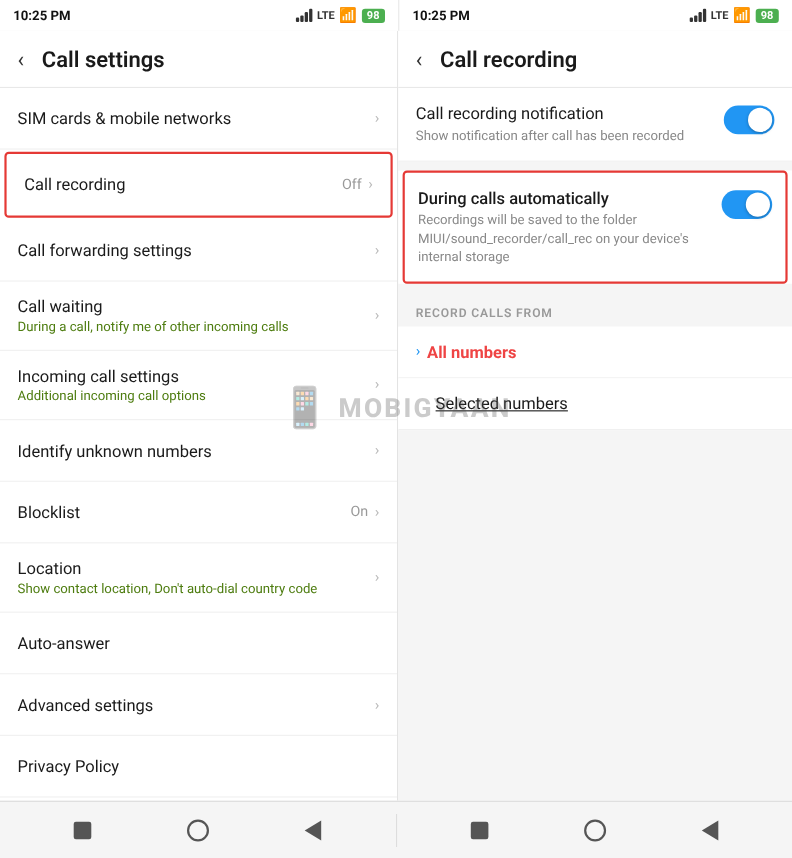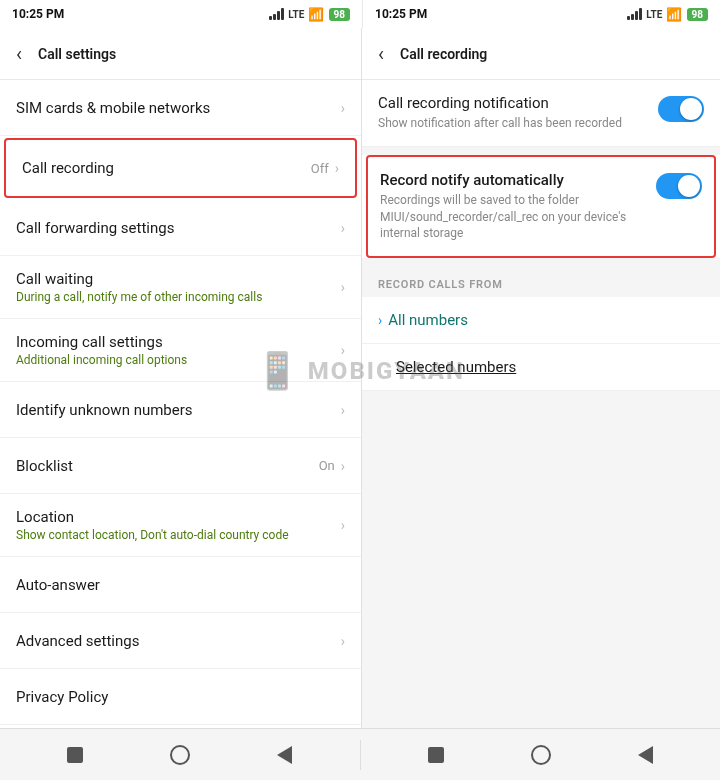--- a/index.html
+++ b/index.html
@@ -39,21 +39,21 @@
     }
 
     .back-arrow {
       font-size: 20px;
       color: #333;
       margin-right: 16px;
       cursor: pointer;
     }
 
     .panel-title {
-      font-size: 14px;
+      font-size: 20px;
       font-weight: 600;
       color: #1a1a1a;
     }
 
     .menu-list {
       flex: 1;
       overflow-y: auto;
     }
 
     .menu-item {
@@ -185,22 +185,22 @@
       display: flex;
       align-items: center;
       padding: 14px 16px;
       background: #fff;
       border-bottom: 1px solid #f0f0f0;
       cursor: pointer;
     }
 
     .radio-option .option-text {
       font-size: 15px;
-      color: #0f766e;
-      font-weight: 400;
+      color: #ef4444;
+      font-weight: 700;
     }
 
     .radio-option.plain .option-text {
       color: #1a1a1a;
       font-weight: 400;
       text-decoration: underline;
     }
 
     .radio-chevron {
       margin-right: 6px;
@@ -377,21 +377,21 @@
             <div class="right-item-title">Call recording notification</div>
             <div class="right-item-subtitle">Show notification after call has been recorded</div>
           </div>
           <div class="toggle on"></div>
         </div>
       </div>
 
       <div style="background:#fff; margin: 0 0 8px 0;">
         <div style="border: 2.5px solid #e53935; margin: 4px; border-radius: 4px; background:#fff; padding: 14px 12px; display:flex; align-items:flex-start; justify-content:space-between;">
           <div class="right-item-content">
-            <div class="right-item-title" style="font-weight:500;">Record notify automatically</div>
+            <div class="right-item-title" style="font-weight:500;">During calls automatically</div>
             <div class="right-item-subtitle">Recordings will be saved to the folder MIUI/sound_recorder/call_rec on your device's internal storage</div>
           </div>
           <div class="toggle on" style="margin-left:10px; margin-top:2px; flex-shrink:0;"></div>
         </div>
       </div>
 
       <div class="section-label">RECORD CALLS FROM</div>
 
       <div style="background:#fff;">
         <div class="radio-option">

